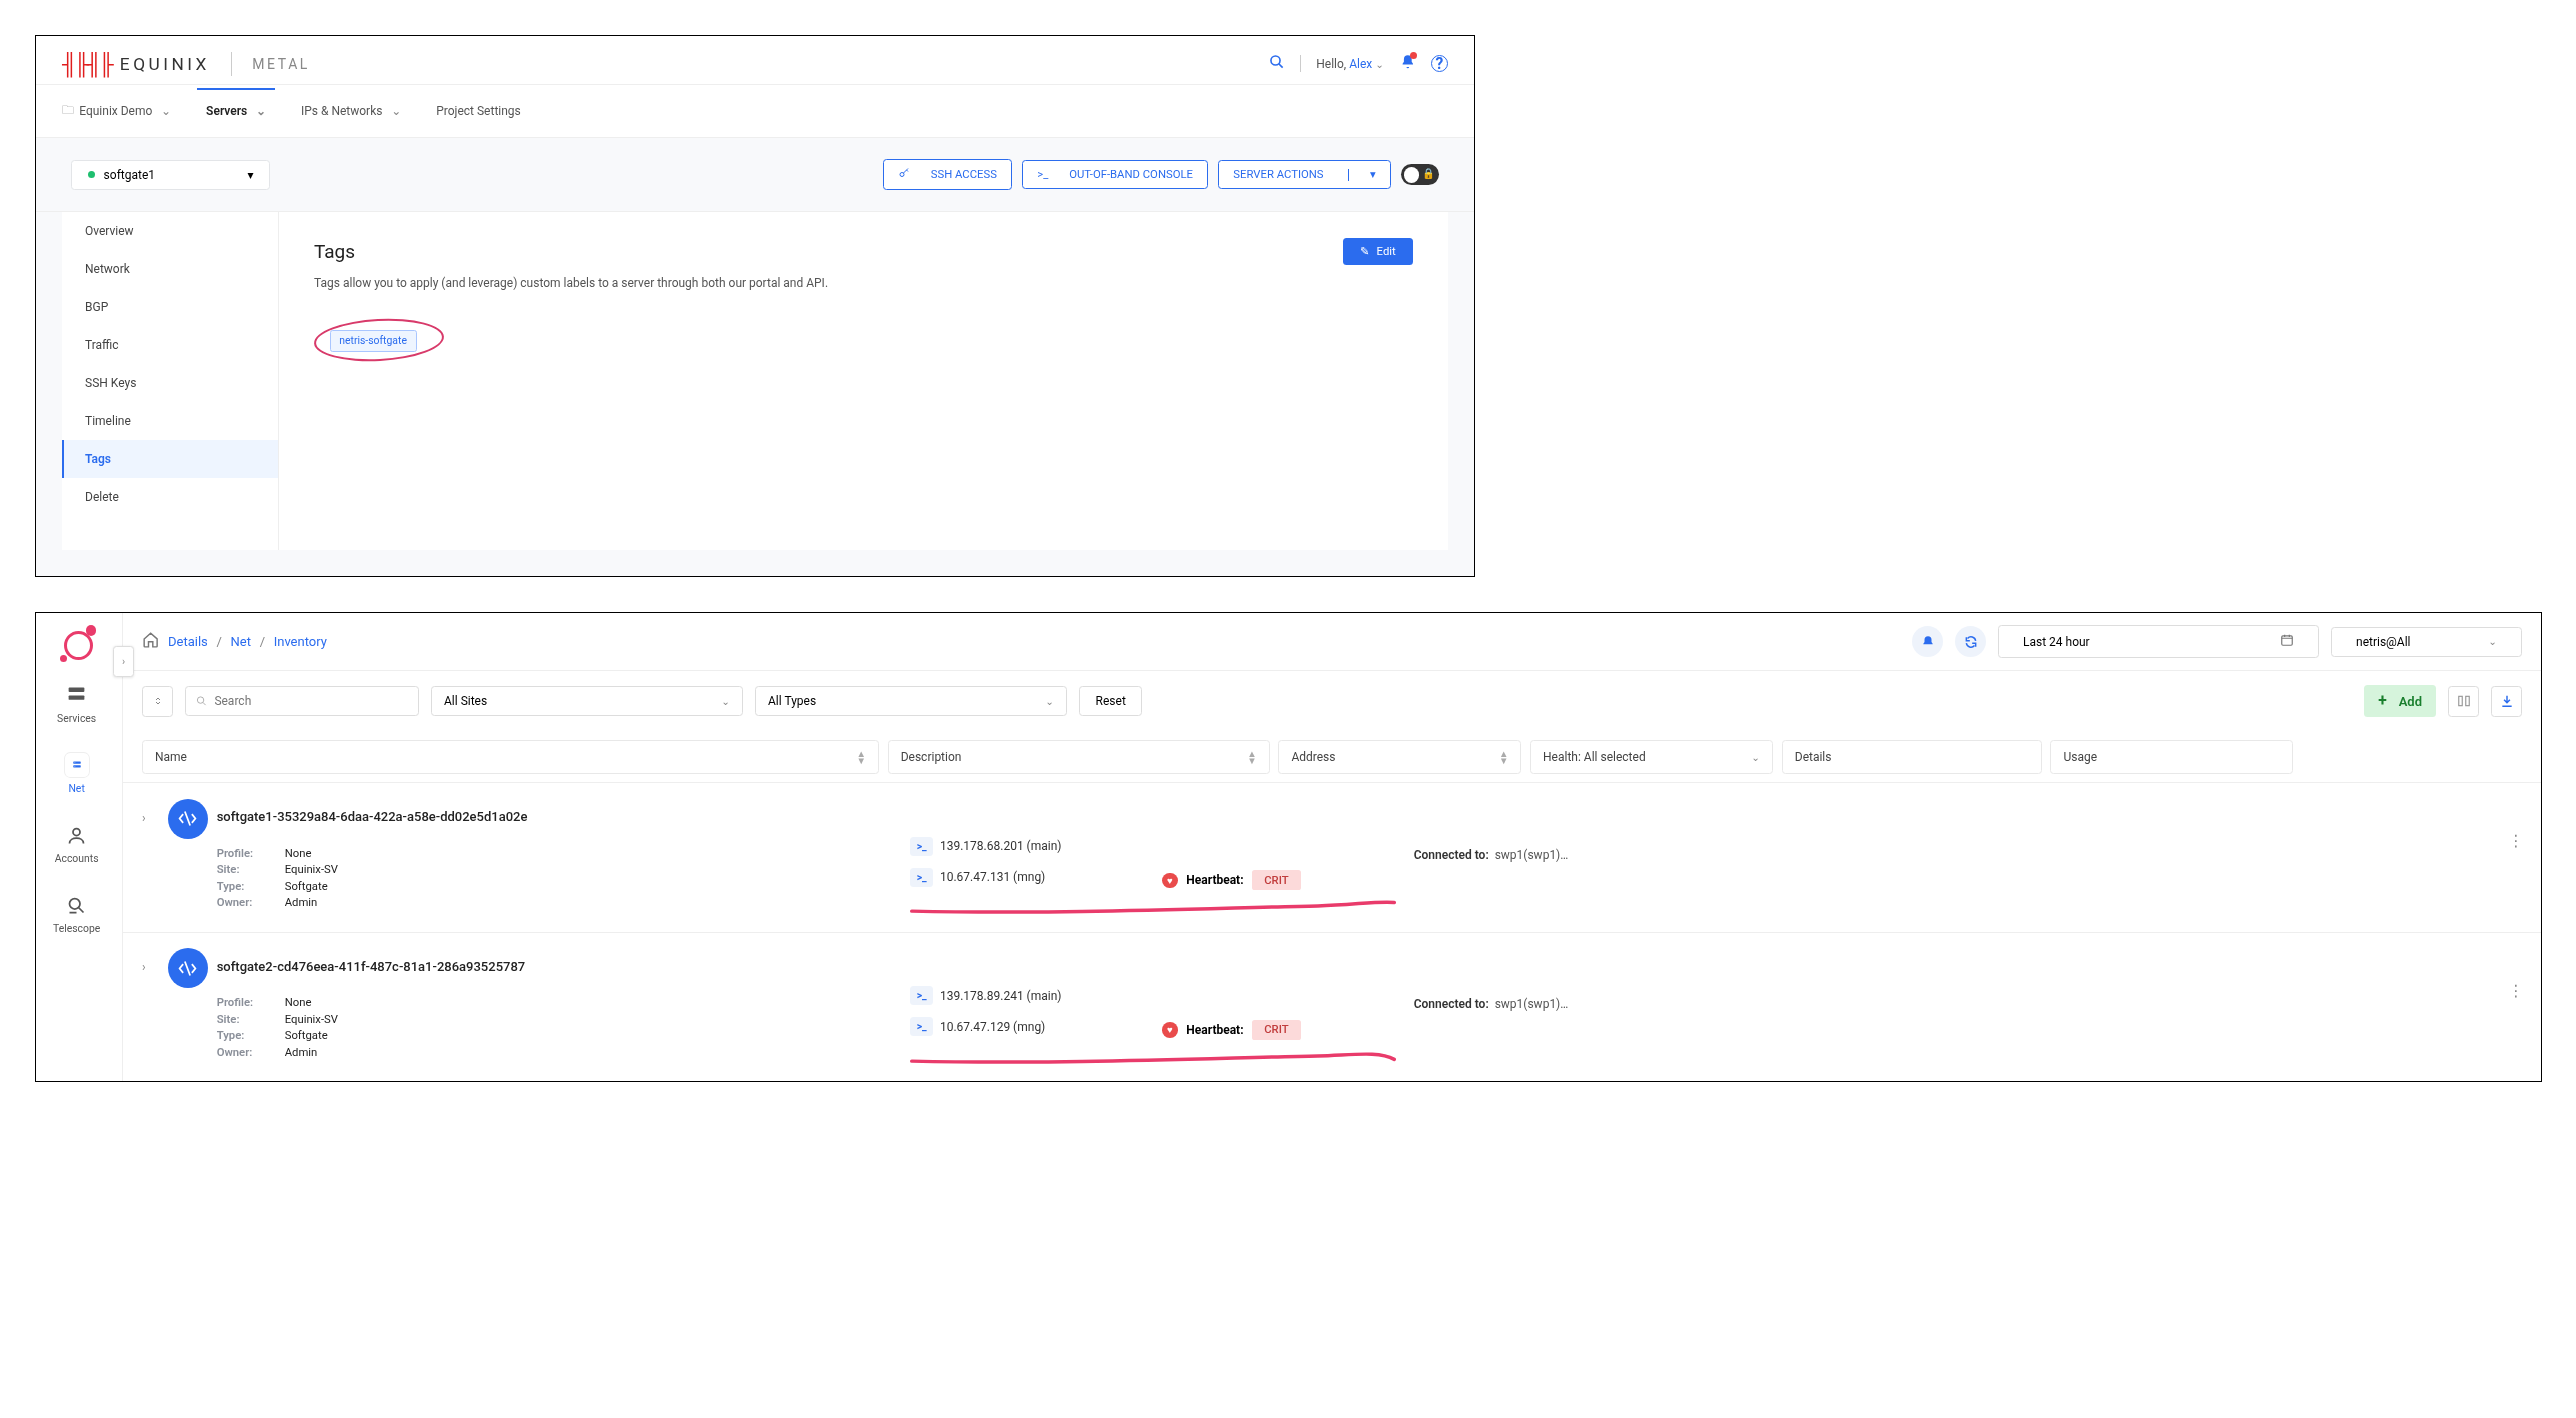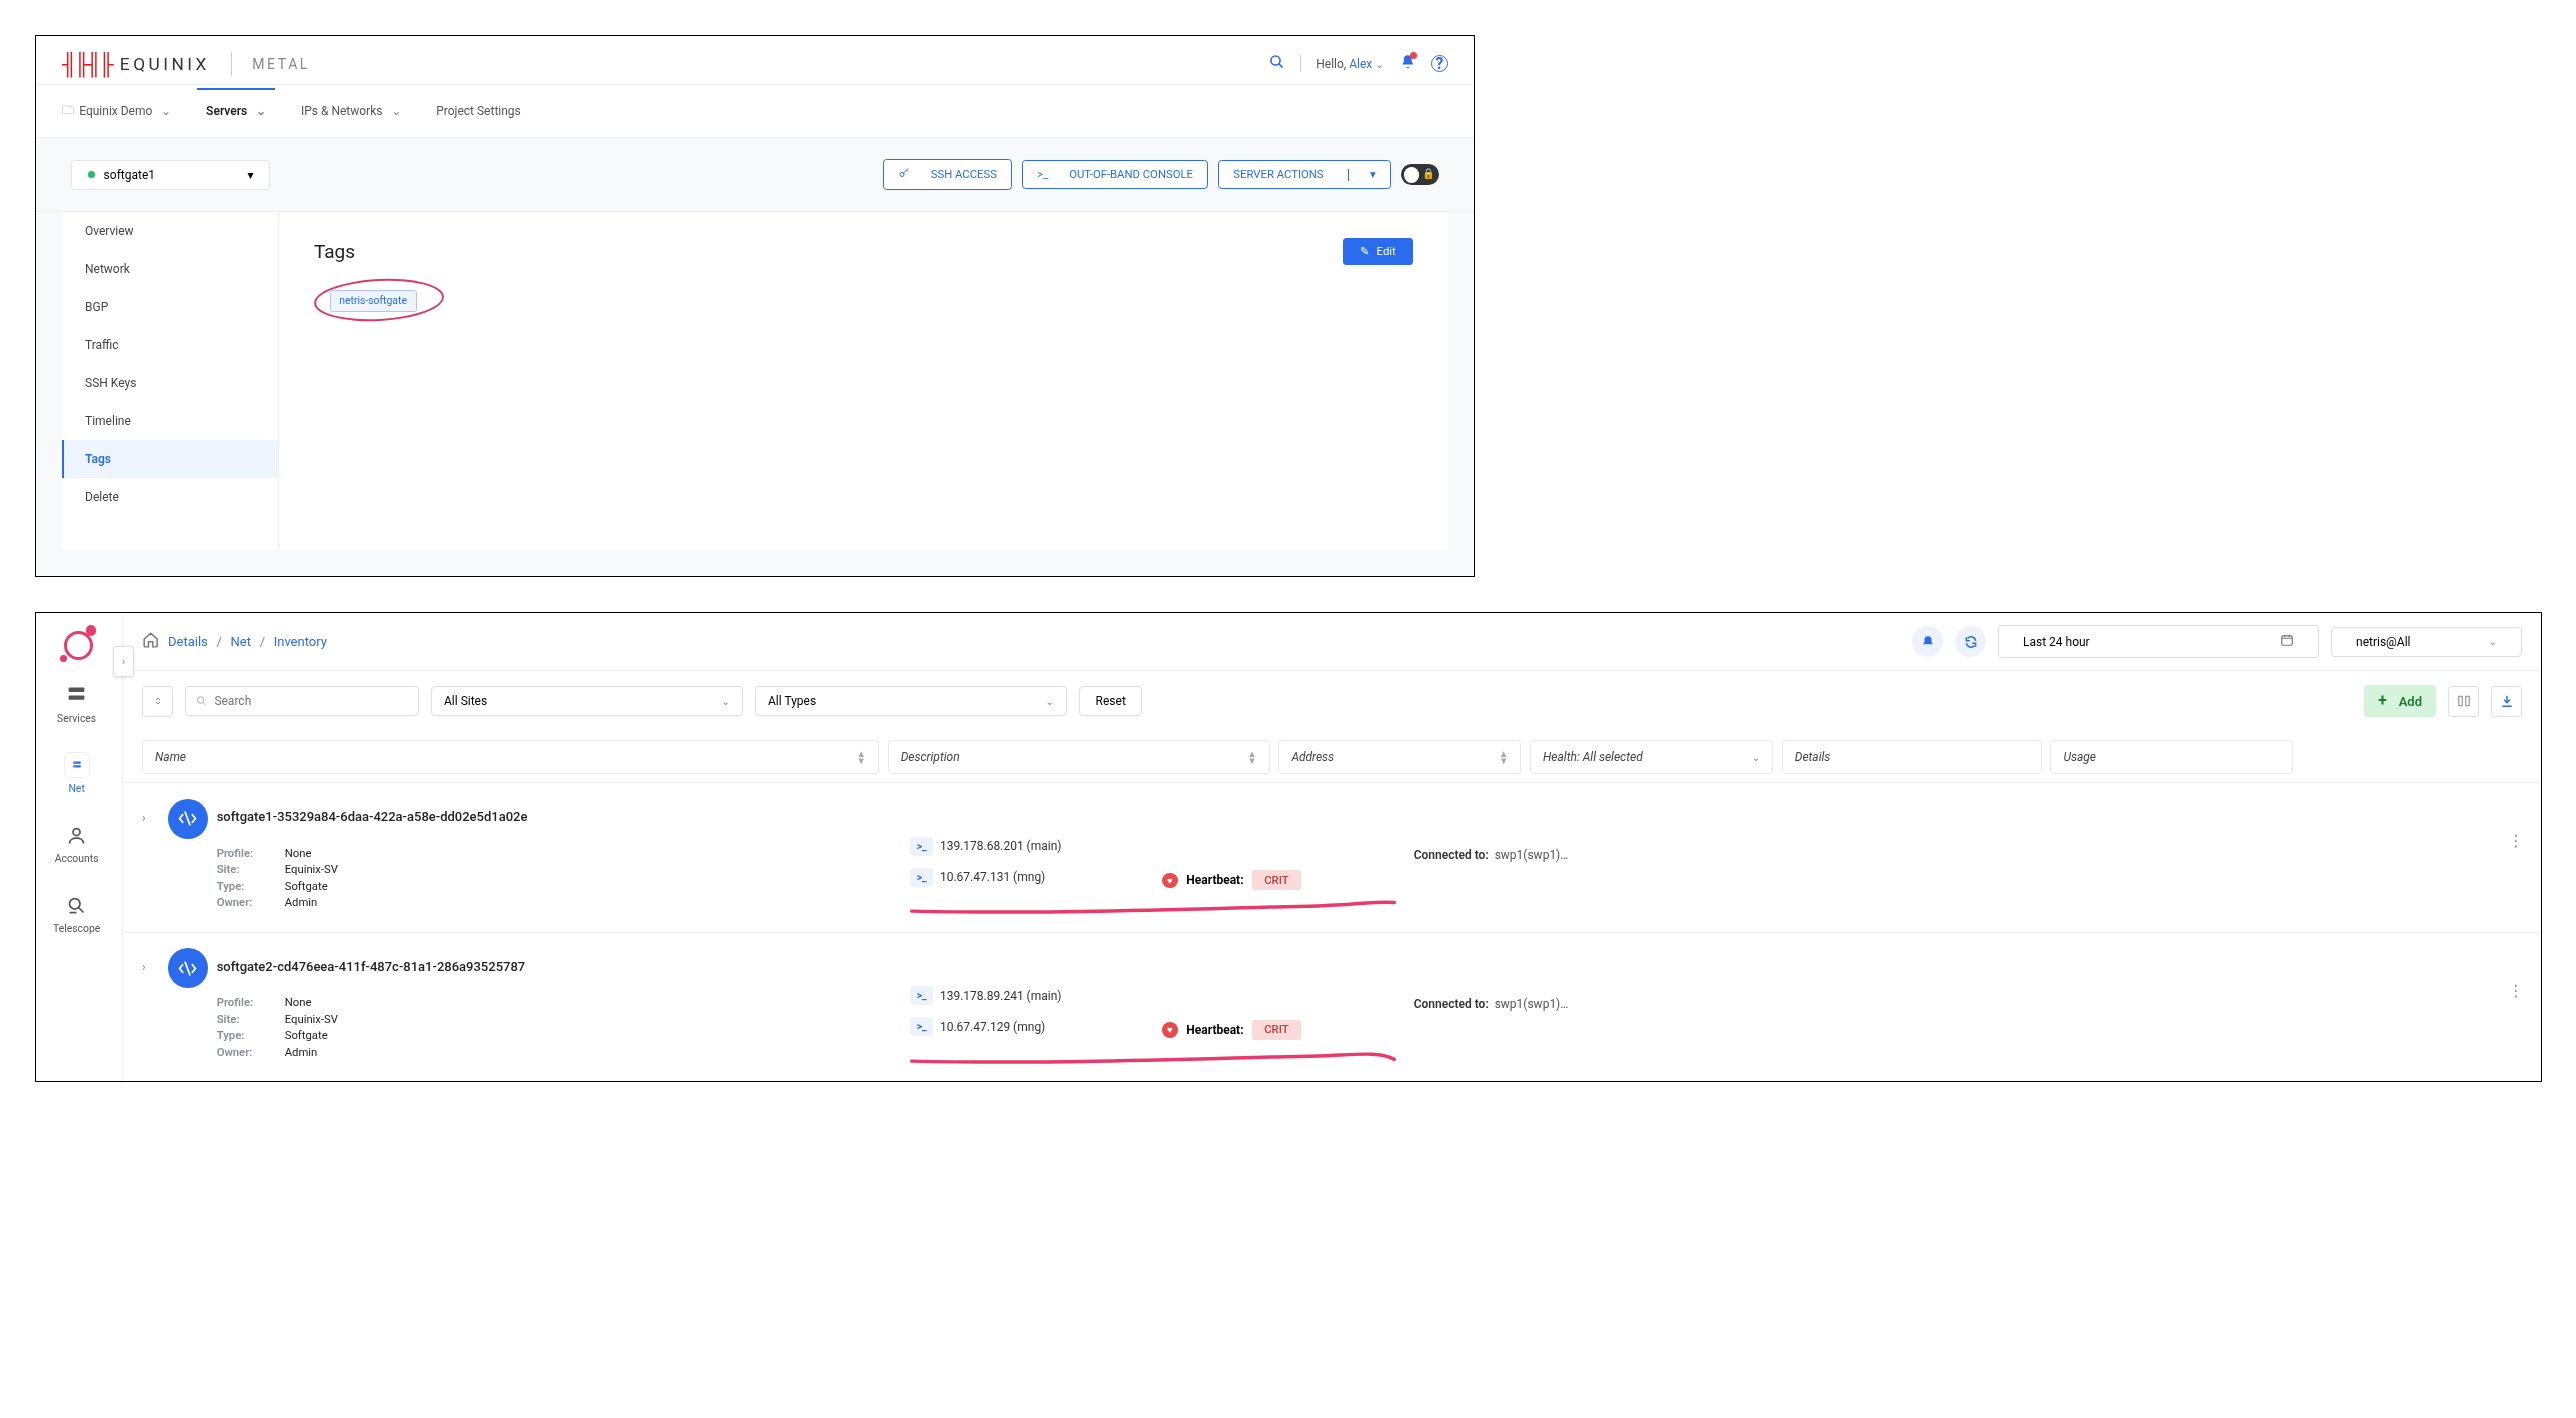--- a/index.html
+++ b/index.html
@@ -169,21 +169,21 @@
     .reset-btn { border:0.9px solid #ddd; background:#fff; border-radius:3.5px; padding:7px 15.6px; font-size:12px; }
     .filler { flex:1; }
     .add-btn { background:#d6f4dc; color:#1a7f2e; border-radius:3.5px; padding:7px 14px; font-size:13px; font-weight:600; display:flex; align-items:center; gap:12px;}
     .add-btn .plus { font-size:15.6px; font-weight:bold; }
     .col-btn, .dl-btn { border:0.9px solid #ddd; padding:7px; border-radius:3.5px; color:#2b6cee; width:31px; height:31px; display:flex; align-items:center; justify-content:center;}
 
     .net-table-head {
       display:flex; gap:8.7px; padding: 8.7px 19px;
       font-size: 12px; color:#444;
     }
-    .th { border:0.9px solid #e8e8e8; background:#fff; border-radius:3.5px; padding:8.7px 12px; display:flex; align-items:flex-end; justify-content:space-between;font-style:italic; }
+    .th { border:0.9px solid #e8e8e8; background:#fff; border-radius:3.5px; padding:8.7px 12px; display:flex; align-items:flex-end; justify-content:space-between; }
     .th .sort { color:#aaa; font-size:9.5px; line-height:7px;}
     .col-name { width: 737px;}
     .col-desc { width: 382px;}
     .col-addr { width: 243px;}
     .col-health { width: 243px;}
     .col-details { width: 260px;}
     .col-usage { width: 243px;}
 
     .net-row {
       padding: 15.6px 19px 19px 19px;
@@ -312,20 +312,21 @@
         <div class="side-item">Delete</div>
       </div>
     <div class="eq-content">
       <div class="eq-content-head">
         <h1>Tags</h1>
         <button class="eq-edit-btn">
           <span>✎</span>
           <span>Edit</span>
         </button>
       </div>
+      <p class="eq-desc">Tags allow you to apply (and leverage) custom labels to a server through both our portal and API.</p>
       <div class="eq-tag-wrap">
         <span class="eq-tag">netris-softgate</span>
         <span class="eq-circle"></span>
       </div>
     </div>
   </div>
 </div>
 
 <div class="netris-panel">
 

